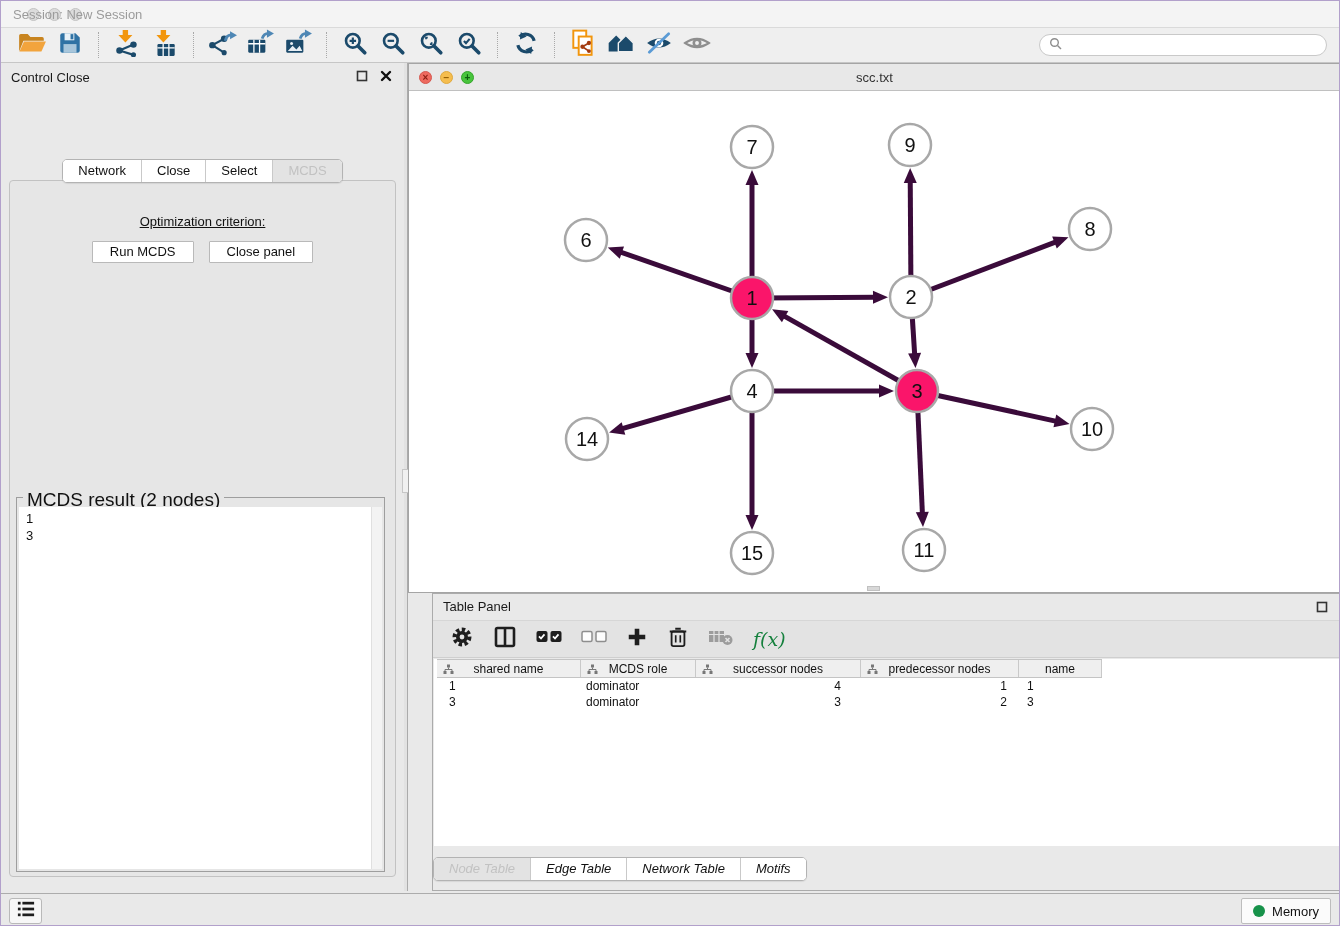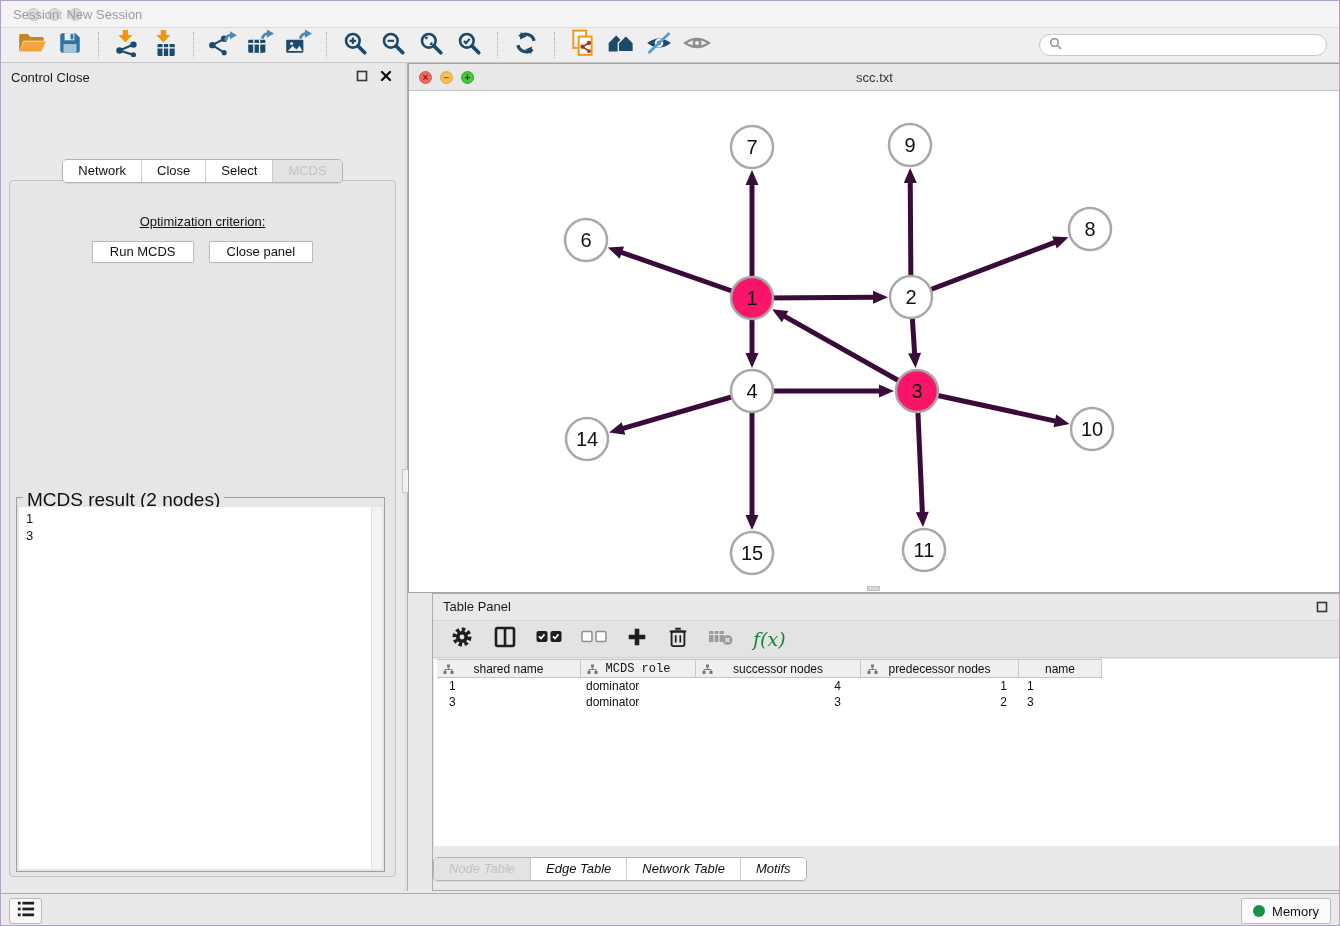--- a/index.html
+++ b/index.html
@@ -437,21 +437,21 @@
       <div class="t-head">
           <div class="t-th" style="width: 144px;">
             <svg class="tree-ic" width="11" height="11" viewBox="0 0 11 11">
               <rect x="4" y="0.5" width="3" height="3" fill="#777"></rect>
               <rect x="0.5" y="7" width="3" height="3" fill="#777"></rect>
               <rect x="7.5" y="7" width="3" height="3" fill="#777"></rect>
               <path d="M5.5 3.5 V5.5 M2 7 V5.5 H9 V7" stroke="#777" fill="none"></path>
             </svg>
             <span>shared name</span>
           </div>
-          <div class="t-th" style="width: 115px; font-family: Liberation Mono, monospace;">
+          <div class="t-th" style="width: 115px;">
             <svg class="tree-ic" width="11" height="11" viewBox="0 0 11 11">
               <rect x="4" y="0.5" width="3" height="3" fill="#777"></rect>
               <rect x="0.5" y="7" width="3" height="3" fill="#777"></rect>
               <rect x="7.5" y="7" width="3" height="3" fill="#777"></rect>
               <path d="M5.5 3.5 V5.5 M2 7 V5.5 H9 V7" stroke="#777" fill="none"></path>
             </svg>
             <span>MCDS role</span>
           </div>
           <div class="t-th" style="width: 165px;">
             <svg class="tree-ic" width="11" height="11" viewBox="0 0 11 11">

